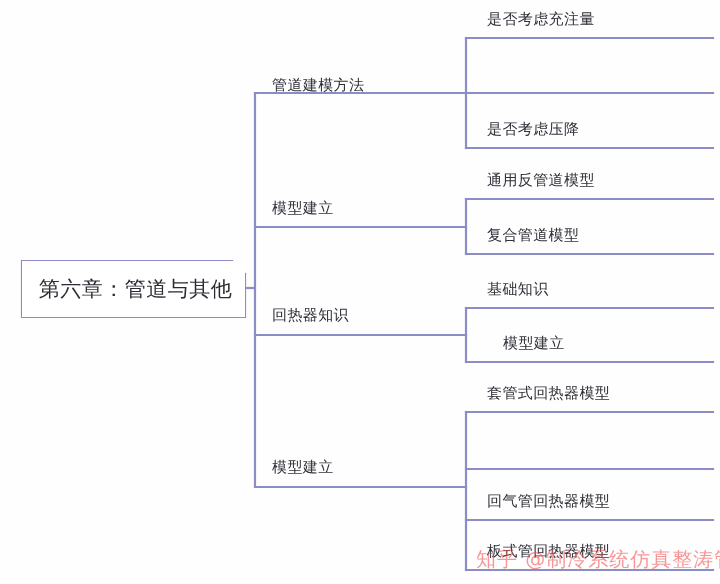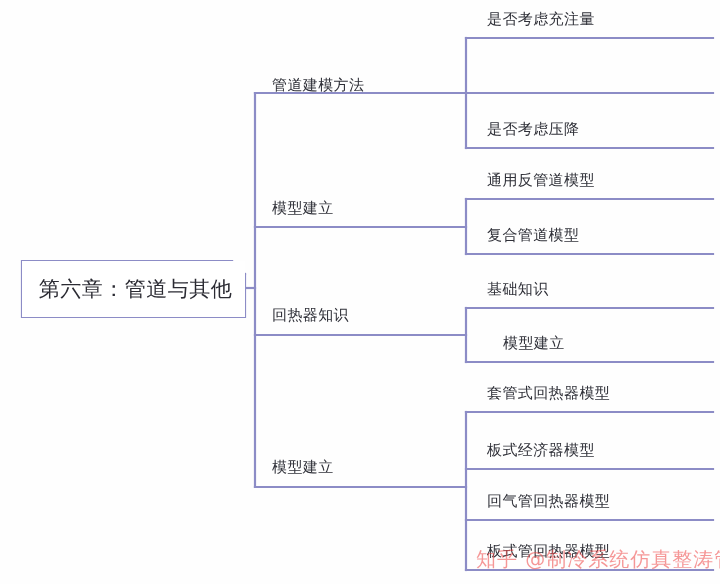--- a/index.html
+++ b/index.html
@@ -156,23 +156,20 @@
   <div class="l3-node" style="left:487px; top:279px;">
     <span class="l3-label">基础知识</span>
   </div>
   <div class="l3-node" style="left:503px; top:333px;text-align:right;">
     <span class="l3-label">模型建立</span>
   </div>
 
   <div class="l3-node" style="left:487px; top:383px;">
     <span class="l3-label">套管式回热器模型</span>
   </div>
-  <div class="l3-node" style="left:487px; top:440px;">
-    <span class="l3-label">板式经济器模型</span>
-  </div>
   <div class="l3-node" style="left:487px; top:491px;">
     <span class="l3-label">回气管回热器模型</span>
   </div>
   <div class="l3-node" style="left:487px; top:541px;">
     <span class="l3-label">板式管回热器模型</span>
   </div>
 
   <div class="watermark">知乎 @制冷系统仿真整涛管家</div>
 
 </div>

